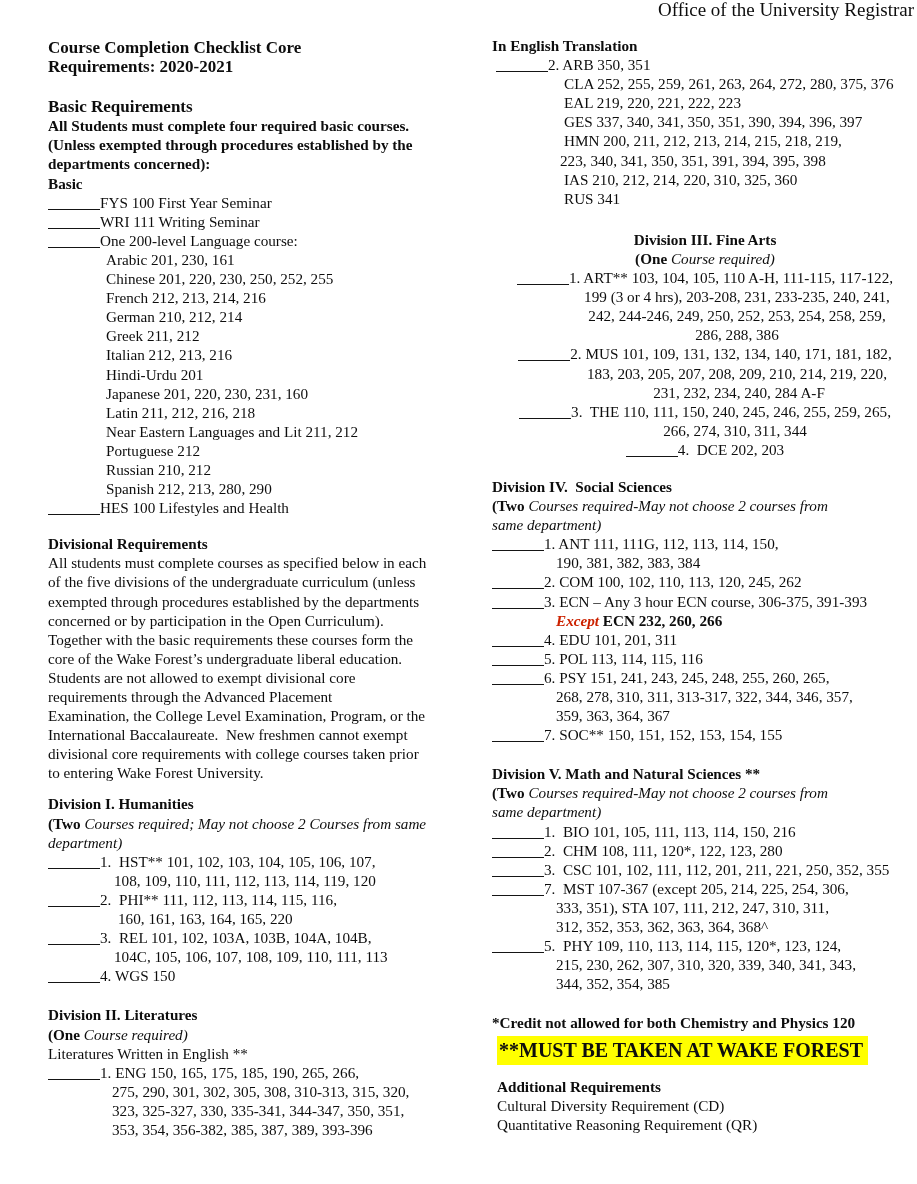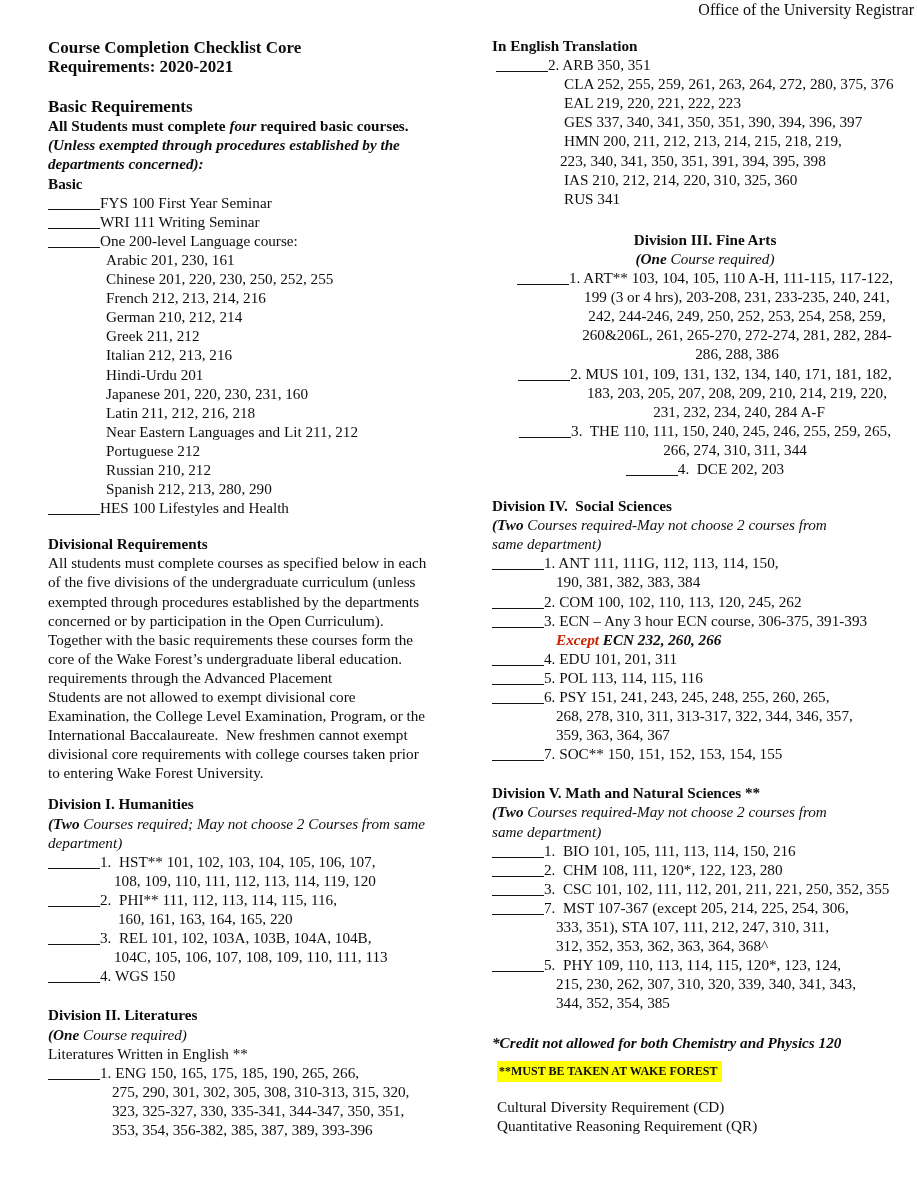--- a/index.html
+++ b/index.html
@@ -2,36 +2,36 @@
 <html style="--hl: #ffff00; --except-red: #cc2200;"><head>
 <meta charset="utf-8">
 <style>
   html,body{margin:0;padding:0;background:#e8e8e8;}
   .page{
     position:relative;width:917px;height:1184px;background:#ffffff;
     font-family:"Liberation Serif","DejaVu Serif",serif;color:#0d0d0d;
     overflow:hidden;margin:0 auto;
   }
   .hdr{
-    position:absolute;top:1px;right:3px;font-size:16px;line-height:18px;
+    position:absolute;top:1px;right:3px;font-size:19px;line-height:18px;
     white-space:pre;
   }
   .col{position:absolute;font-size:15.2px;line-height:19.1px;}
   .col-left{left:48px;top:38px;width:424px;}
   .col-right{left:492px;top:36px;width:426px;}
   .block{margin:0;}
   .line{white-space:pre;min-height:19.1px;}
   .run-r{}
   .run-b{font-weight:bold;}
   .run-i{font-style:italic;}
-  .run-bi{font-weight:bold;font-style:italic;}
+  .run-bi{font-weight:bold;}
   .run-h{font-weight:bold;font-size:17px;}
   .run-redbi{font-weight:bold;font-style:italic;color:var(--except-red,#cc2200);}
   .run-hl{
-    font-weight:bold;font-size:12px;background:var(--hl,#ffff00);
+    font-weight:bold;font-size:20px;background:var(--hl,#ffff00);
     padding:3px 5px 4px 2px;
   }
   .run-blank{
     display:inline-block;width:52px;height:13px;
     border-bottom:1.4px solid #151515;vertical-align:-2px;
   }
 </style>
 </head>
 <body>
 
@@ -67,22 +67,22 @@
         <div class="line"><span class="run-blank"></span><span class="run-r">HES 100 Lifestyles and Health</span></div>
       </div>
       <div class="block" style="margin-top: 17px;">
         <div class="line"><span class="run-b">Divisional Requirements</span></div>
         <div class="line"><span class="run-r">All students must complete courses as specified below in each</span></div>
         <div class="line"><span class="run-r">of the five divisions of the undergraduate curriculum (unless</span></div>
         <div class="line"><span class="run-r">exempted through procedures established by the departments</span></div>
         <div class="line"><span class="run-r">concerned or by participation in the Open Curriculum).</span></div>
         <div class="line"><span class="run-r">Together with the basic requirements these courses form the</span></div>
         <div class="line"><span class="run-r">core of the Wake Forest’s undergraduate liberal education.</span></div>
+        <div class="line"><span class="run-r">Students are not allowed to exempt divisional core</span></div>
         <div class="line"><span class="run-r">requirements through the Advanced Placement</span></div>
-        <div class="line"><span class="run-r">Students are not allowed to exempt divisional core</span></div>
         <div class="line"><span class="run-r">Examination, the College Level Examination, Program, or the</span></div>
         <div class="line"><span class="run-r">International Baccalaureate.  New freshmen cannot exempt</span></div>
         <div class="line"><span class="run-r">divisional core requirements with college courses taken prior</span></div>
         <div class="line"><span class="run-r">to entering Wake Forest University.</span></div>
       </div>
       <div class="block" style="margin-top: 12px;">
         <div class="line"><span class="run-b">Division I. Humanities</span></div>
         <div class="line"><span class="run-bi">(Two</span><span class="run-i"> Courses required; May not choose 2 Courses from same</span></div>
         <div class="line"><span class="run-i">department)</span></div>
         <div class="line"><span class="run-blank"></span><span class="run-r">1.  HST** 101, 102, 103, 104, 105, 106, 107,</span></div>
@@ -114,21 +114,20 @@
         <div class="line" style="padding-left: 68px;"><span class="run-r">223, 340, 341, 350, 351, 391, 394, 395, 398</span></div>
         <div class="line" style="padding-left: 72px;"><span class="run-r">IAS 210, 212, 214, 220, 310, 325, 360</span></div>
         <div class="line" style="padding-left: 72px;"><span class="run-r">RUS 341</span></div>
       </div>
       <div class="block" style="margin-top: 22px; text-align: center;">
         <div class="line"><span class="run-b">Division III. Fine Arts</span></div>
         <div class="line"><span class="run-bi">(One</span><span class="run-i"> Course required)</span></div>
         <div class="line"><span class="run-blank"></span><span class="run-r">1. ART** 103, 104, 105, 110 A-H, 111-115, 117-122,</span></div>
         <div class="line" style="padding-left: 64px;"><span class="run-r">199 (3 or 4 hrs), 203-208, 231, 233-235, 240, 241,</span></div>
         <div class="line" style="padding-left: 64px;"><span class="run-r">242, 244-246, 249, 250, 252, 253, 254, 258, 259,</span></div>
-        <div class="line" style="padding-left: 64px;"><span class="run-r">260&amp;206L, 261, 265-270, 272-274, 281, 282, 284-</span></div>
         <div class="line" style="padding-left: 64px;"><span class="run-r">286, 288, 386</span></div>
         <div class="line"><span class="run-blank"></span><span class="run-r">2. MUS 101, 109, 131, 132, 134, 140, 171, 181, 182,</span></div>
         <div class="line" style="padding-left: 64px;"><span class="run-r">183, 203, 205, 207, 208, 209, 210, 214, 219, 220,</span></div>
         <div class="line" style="padding-left: 68px;"><span class="run-r">231, 232, 234, 240, 284 A-F</span></div>
         <div class="line"><span class="run-blank"></span><span class="run-r">3.  THE 110, 111, 150, 240, 245, 246, 255, 259, 265,</span></div>
         <div class="line" style="padding-left: 60px;"><span class="run-r">266, 274, 310, 311, 344</span></div>
         <div class="line"><span class="run-blank"></span><span class="run-r">4.  DCE 202, 203</span></div>
       </div>
       <div class="block" style="margin-top: 18px;">
         <div class="line"><span class="run-b">Division IV.  Social Sciences</span></div>
@@ -160,17 +159,18 @@
         <div class="line" style="padding-left: 64px;"><span class="run-r">215, 230, 262, 307, 310, 320, 339, 340, 341, 343,</span></div>
         <div class="line" style="padding-left: 64px;"><span class="run-r">344, 352, 354, 385</span></div>
       </div>
       <div class="block" style="margin-top: 20px;">
         <div class="line"><span class="run-bi">*Credit not allowed for both Chemistry and Physics 120</span></div>
       </div>
       <div class="block" style="margin-top: 8px;">
         <div class="line" style="padding-left: 5px;"><span class="run-hl">**MUST BE TAKEN AT WAKE FOREST</span></div>
       </div>
       <div class="block" style="margin-top: 16px;">
+        <div class="line" style="padding-left: 5px;"><span class="run-b">Additional Requirements</span></div>
         <div class="line" style="padding-left: 5px;"><span class="run-r">Cultural Diversity Requirement (CD)</span></div>
         <div class="line" style="padding-left: 5px;"><span class="run-r">Quantitative Reasoning Requirement (QR)</span></div>
       </div>
     </div>
 </div>
 
 </body></html>

